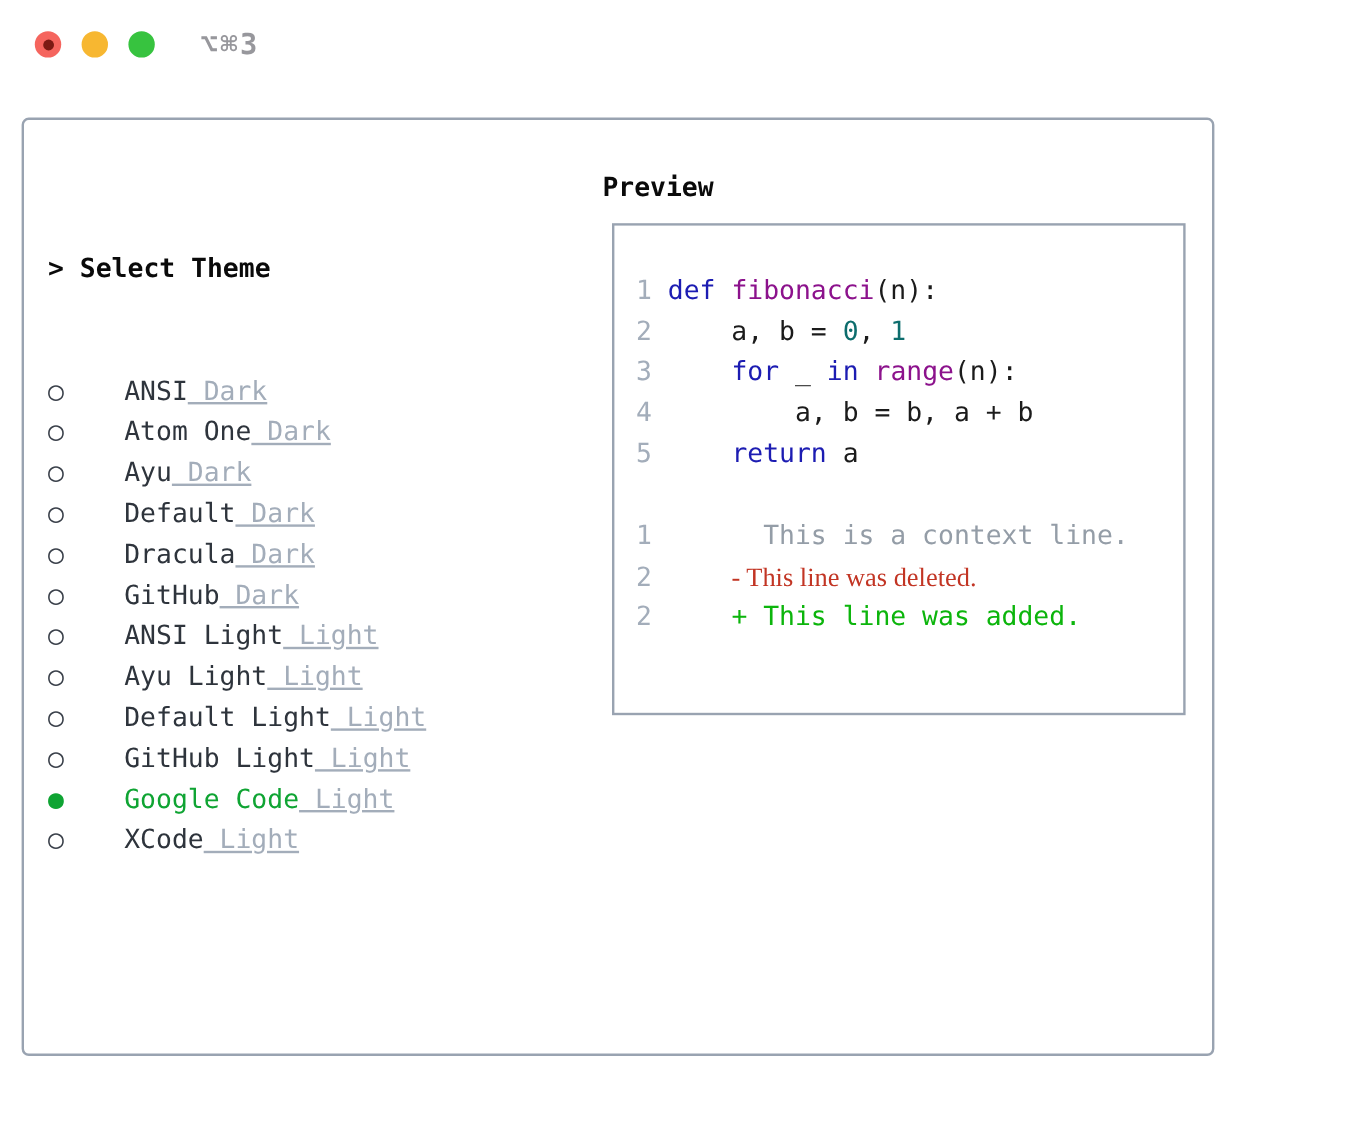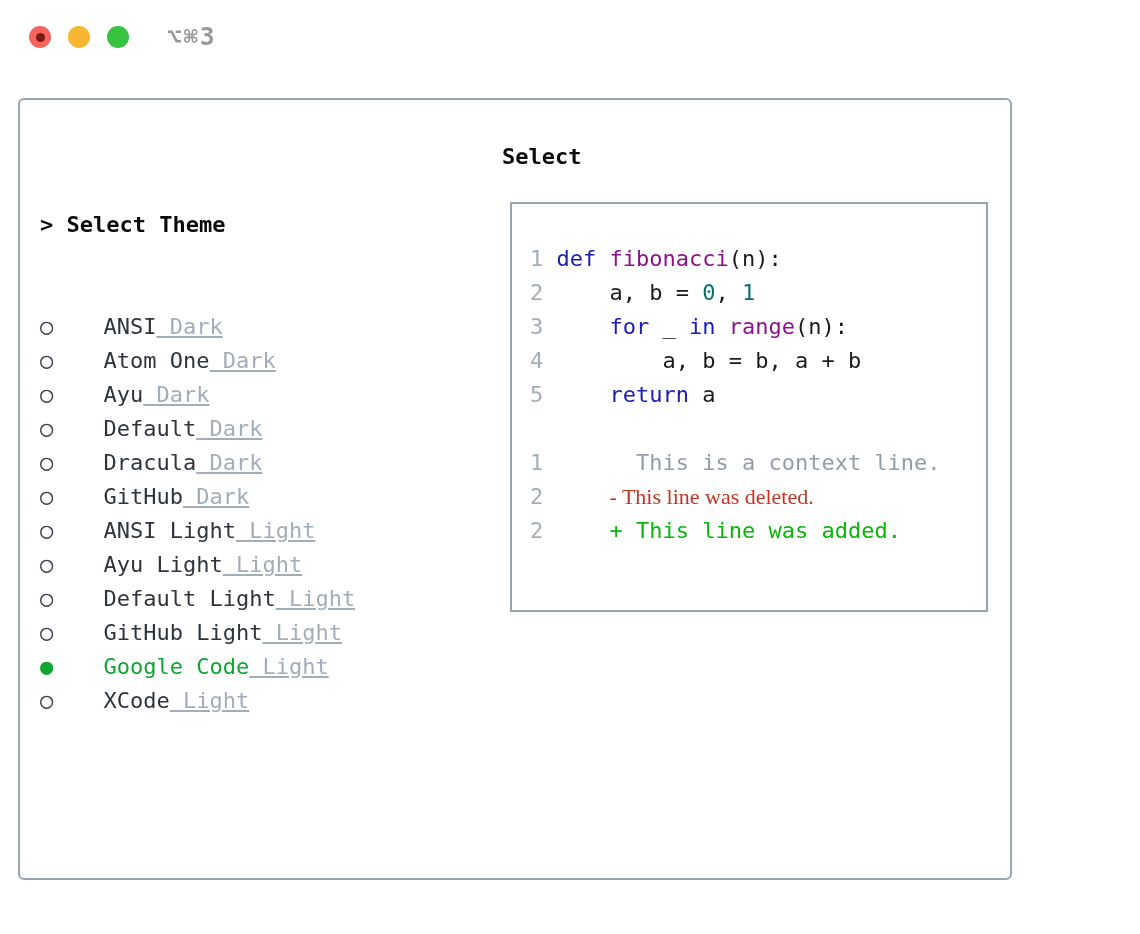--- a/index.html
+++ b/index.html
@@ -33,21 +33,21 @@
   .section-title{color:var(--title);}
   .theme-name{color:var(--text);margin-left:37px;}
   .theme-name.sel{color:var(--green);}
   .marker{color:#3a404a;}
   .marker.sel{color:var(--green);}
   .tag{color:var(--muted);text-decoration:underline;}
   .theme-item{cursor:pointer;}
 
   
   .preview-title-row{position:absolute;left:482px;top:40px;font-size:22px;line-height:34px;}
-  .preview-box{position:absolute;left:490px;top:102px;width:478px;height:410px;border:2px solid var(--border);background:#fff;}
+  .preview-box{position:absolute;left:490px;top:86px;width:478px;height:410px;border:2px solid var(--border);background:#fff;}
   .code{position:absolute;left:18px;top:38px;font-size:22px;line-height:34px;white-space:pre;}
   .num{color:var(--num);}
   .tok-pln{color:var(--pln);}
   .tok-kwd{color:var(--kwd);}
   .tok-typ{color:var(--typ);}
   .tok-lit{color:var(--lit);}
   .tok-ctx{color:var(--ctx);}
   .tok-del{color:var(--del);font-family:Liberation Serif, serif;}
   .tok-add{color:var(--add);}
 </style>
@@ -70,20 +70,20 @@
     <div class="left-col">
       <div class="row"><span class="cursor">&gt; </span><span class="bold">Select Theme</span></div>
       <div id="theme-list"><div class="row theme-item"><span class="marker">○ </span><span class="theme-name">ANSI</span><span class="tag"> Dark</span></div><div class="row theme-item"><span class="marker">○ </span><span class="theme-name">Atom One</span><span class="tag"> Dark</span></div><div class="row theme-item"><span class="marker">○ </span><span class="theme-name">Ayu</span><span class="tag"> Dark</span></div><div class="row theme-item"><span class="marker">○ </span><span class="theme-name">Default</span><span class="tag"> Dark</span></div><div class="row theme-item"><span class="marker">○ </span><span class="theme-name">Dracula</span><span class="tag"> Dark</span></div><div class="row theme-item"><span class="marker">○ </span><span class="theme-name">GitHub</span><span class="tag"> Dark</span></div><div class="row theme-item"><span class="marker">○ </span><span class="theme-name">ANSI Light</span><span class="tag"> Light</span></div><div class="row theme-item"><span class="marker">○ </span><span class="theme-name">Ayu Light</span><span class="tag"> Light</span></div><div class="row theme-item"><span class="marker">○ </span><span class="theme-name">Default Light</span><span class="tag"> Light</span></div><div class="row theme-item"><span class="marker">○ </span><span class="theme-name">GitHub Light</span><span class="tag"> Light</span></div><div class="row theme-item"><span class="marker sel">● </span><span class="theme-name sel">Google Code</span><span class="tag"> Light</span></div><div class="row theme-item"><span class="marker">○ </span><span class="theme-name">XCode</span><span class="tag"> Light</span></div></div>
       <div class="row">&nbsp;</div>
       
       
       
       
     </div>
 
-    <div class="preview-title-row"><span class="bold">Select</span></div>
+    <div class="preview-title-row"><span class="bold">Preview</span></div>
 
     <div class="preview-box">
       <div class="code" id="preview-lines"><div class="row"><span class="num">1</span><span class="tok-pln"> </span><span class="tok-kwd">def</span><span class="tok-pln"> </span><span class="tok-typ">fibonacci</span><span class="tok-pln">(n):</span></div><div class="row"><span class="num">2</span><span class="tok-pln">     a, b = </span><span class="tok-lit">0</span><span class="tok-pln">, </span><span class="tok-lit">1</span></div><div class="row"><span class="num">3</span><span class="tok-pln">     </span><span class="tok-kwd">for</span><span class="tok-pln"> _ </span><span class="tok-kwd">in</span><span class="tok-pln"> </span><span class="tok-typ">range</span><span class="tok-pln">(n):</span></div><div class="row"><span class="num">4</span><span class="tok-pln">         a, b = b, a + b</span></div><div class="row"><span class="num">5</span><span class="tok-pln">     </span><span class="tok-kwd">return</span><span class="tok-pln"> a</span></div><div class="row"><span class="num"></span>&nbsp;</div><div class="row"><span class="num">1</span><span class="tok-ctx">       This is a context line.</span></div><div class="row"><span class="num">2</span><span class="tok-pln">     </span><span class="tok-del">- This line was deleted.</span></div><div class="row"><span class="num">2</span><span class="tok-pln">     </span><span class="tok-add">+ This line was added.</span></div></div>
     </div>
 
   </div>
 </div>
 
 </body></html>

